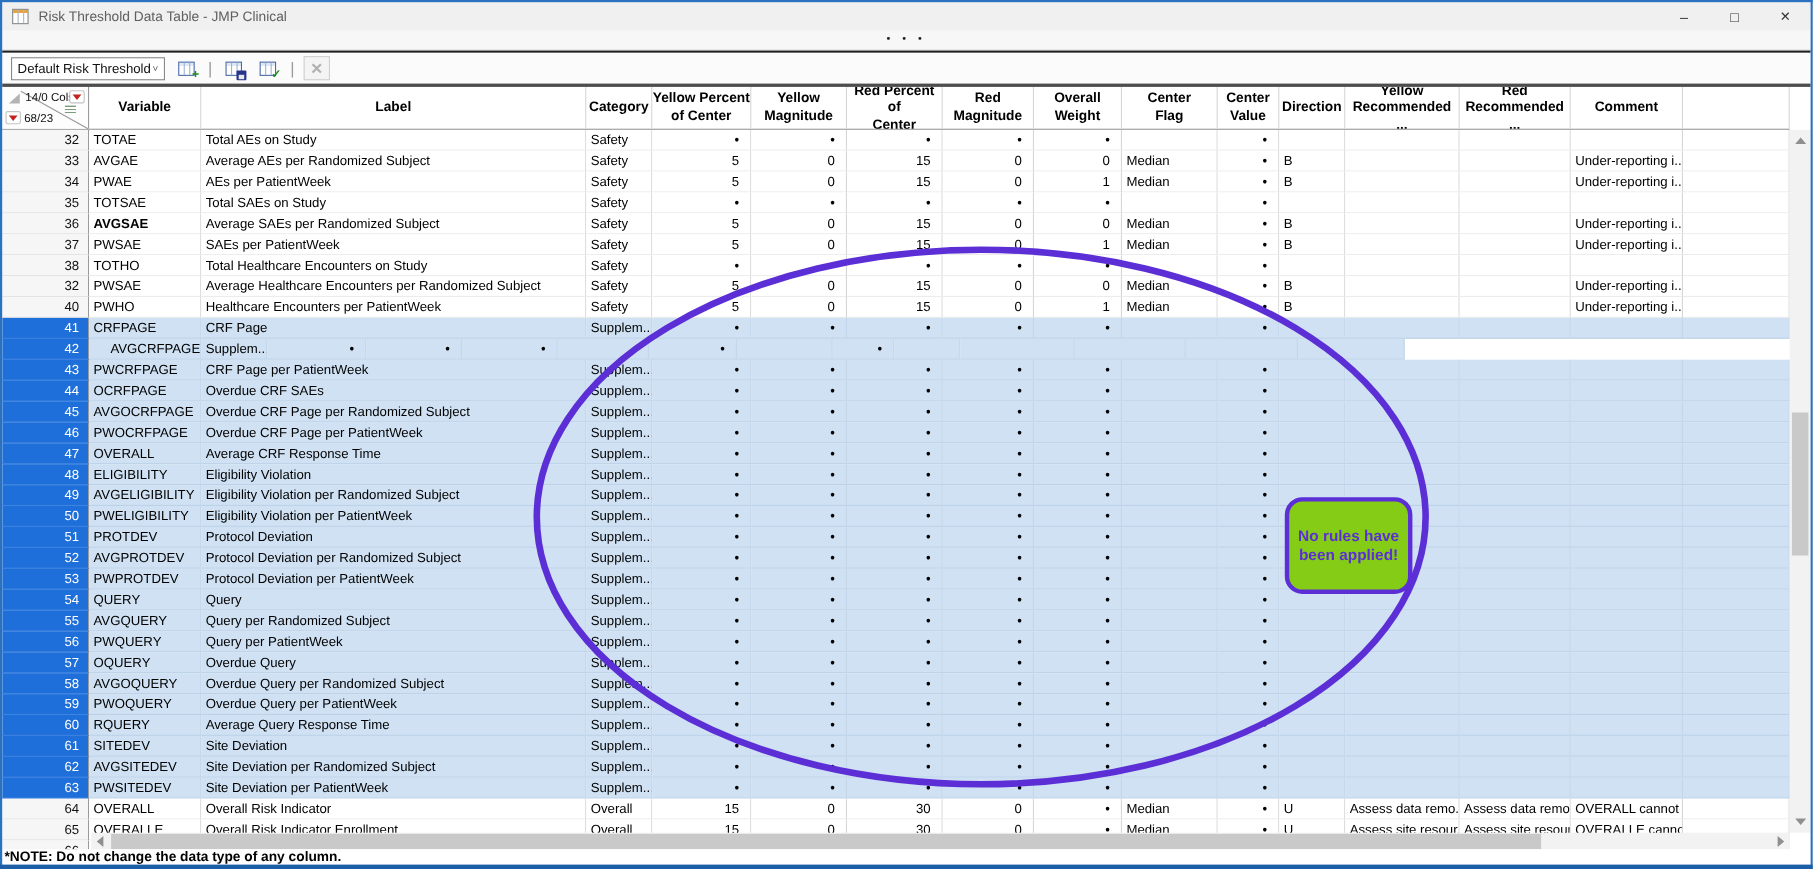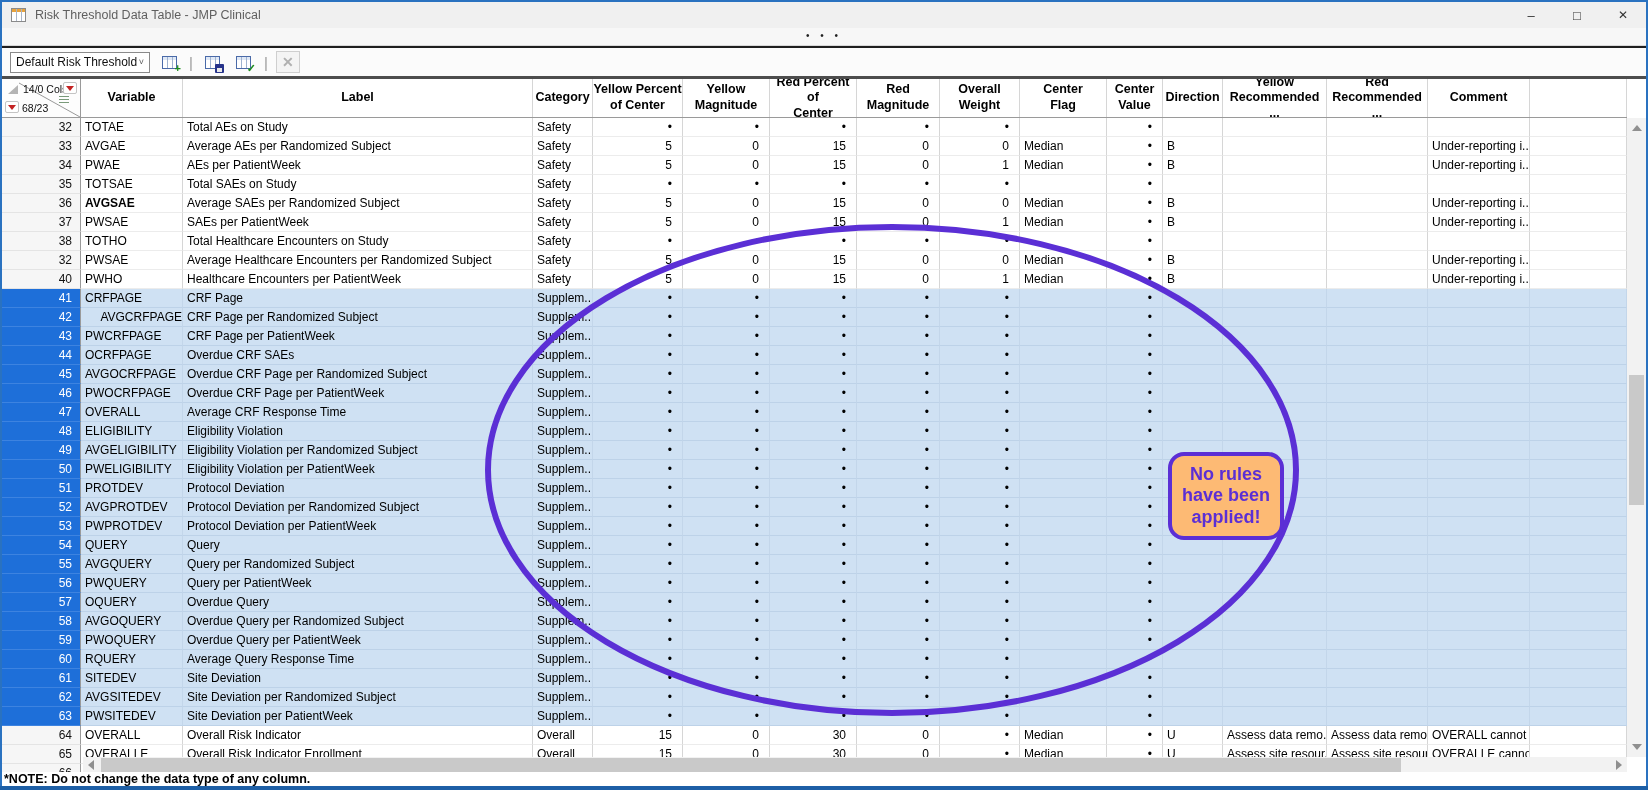--- a/index.html
+++ b/index.html
@@ -82,21 +82,21 @@
   .harrow { position:absolute; top:3px; width:0; height:0; border-top:5px solid transparent; border-bottom:5px solid transparent; }
   .harrow.left { left:5px; border-right:6px solid #8f8f8f; }
   .harrow.right { right:5px; border-left:6px solid #8f8f8f; }
   .hthumb { position:absolute; left:18px; top:1px; width:1300px; height:14px; background:#c9c9c9; }
 
   
   .notebar { position:absolute; left:2px; top:772px; right:2px; height:14px; background:#ffffff; z-index:9; font-size:12.5px; font-weight:bold; color:#000; line-height:14px; padding-left:2px; white-space:nowrap; overflow:hidden; }
 
   
   .ellipse-overlay { position:absolute; left:0; top:0; z-index:12; pointer-events:none; }
-  .callout { position:absolute; left:1168px; top:452px; width:116px; height:88px; background:#fdba74; border:4px solid #5b2fd5; border-radius:16px; z-index:13; display:flex; align-items:center; justify-content:center; text-align:center; font-weight:bold; font-size:18px; line-height:1.18; color:#5b2fd5; pointer-events:none; }
+  .callout { position:absolute; left:1168px; top:452px; width:116px; height:88px; background:#84cc16; border:4px solid #5b2fd5; border-radius:16px; z-index:13; display:flex; align-items:center; justify-content:center; text-align:center; font-weight:bold; font-size:14px; line-height:1.18; color:#5b2fd5; pointer-events:none; }
 </style>
 </head>
 <body>
 
 <div class="window">
 
   <div class="titlebar">
     <div class="app-icon"></div>
     <div class="title-text">Risk Threshold Data Table - JMP Clinical</div>
     <div class="controls">
@@ -355,21 +355,20 @@
         <div class="cell align-right" style="width: 56px;">•</div>
         <div class="cell align-left" style="width: 60px;"></div>
         <div class="cell align-left" style="width: 104px;"></div>
         <div class="cell align-left" style="width: 101px;"></div>
         <div class="cell align-left" style="width: 102px;"></div>
         <div class="cell align-left" style="width: 97px;"></div>
       </div>
       <div class="trow selected">
         <div class="rowhead">42</div>
         <div class="cell align-left" style="width: 102px; text-align: right;">AVGCRFPAGE</div>
-        <div class="cell align-left" style="width: 350px;">CRF Page per Randomized Subject</div>
         <div class="cell align-left" style="width: 60px;">Supplem...</div>
         <div class="cell align-right" style="width: 90px;">•</div>
         <div class="cell align-right" style="width: 87px;">•</div>
         <div class="cell align-right" style="width: 87px;">•</div>
         <div class="cell align-right" style="width: 83px;">•</div>
         <div class="cell align-right" style="width: 80px;">•</div>
         <div class="cell align-left" style="width: 87px;"></div>
         <div class="cell align-right" style="width: 56px;">•</div>
         <div class="cell align-left" style="width: 60px;"></div>
         <div class="cell align-left" style="width: 104px;"></div>

